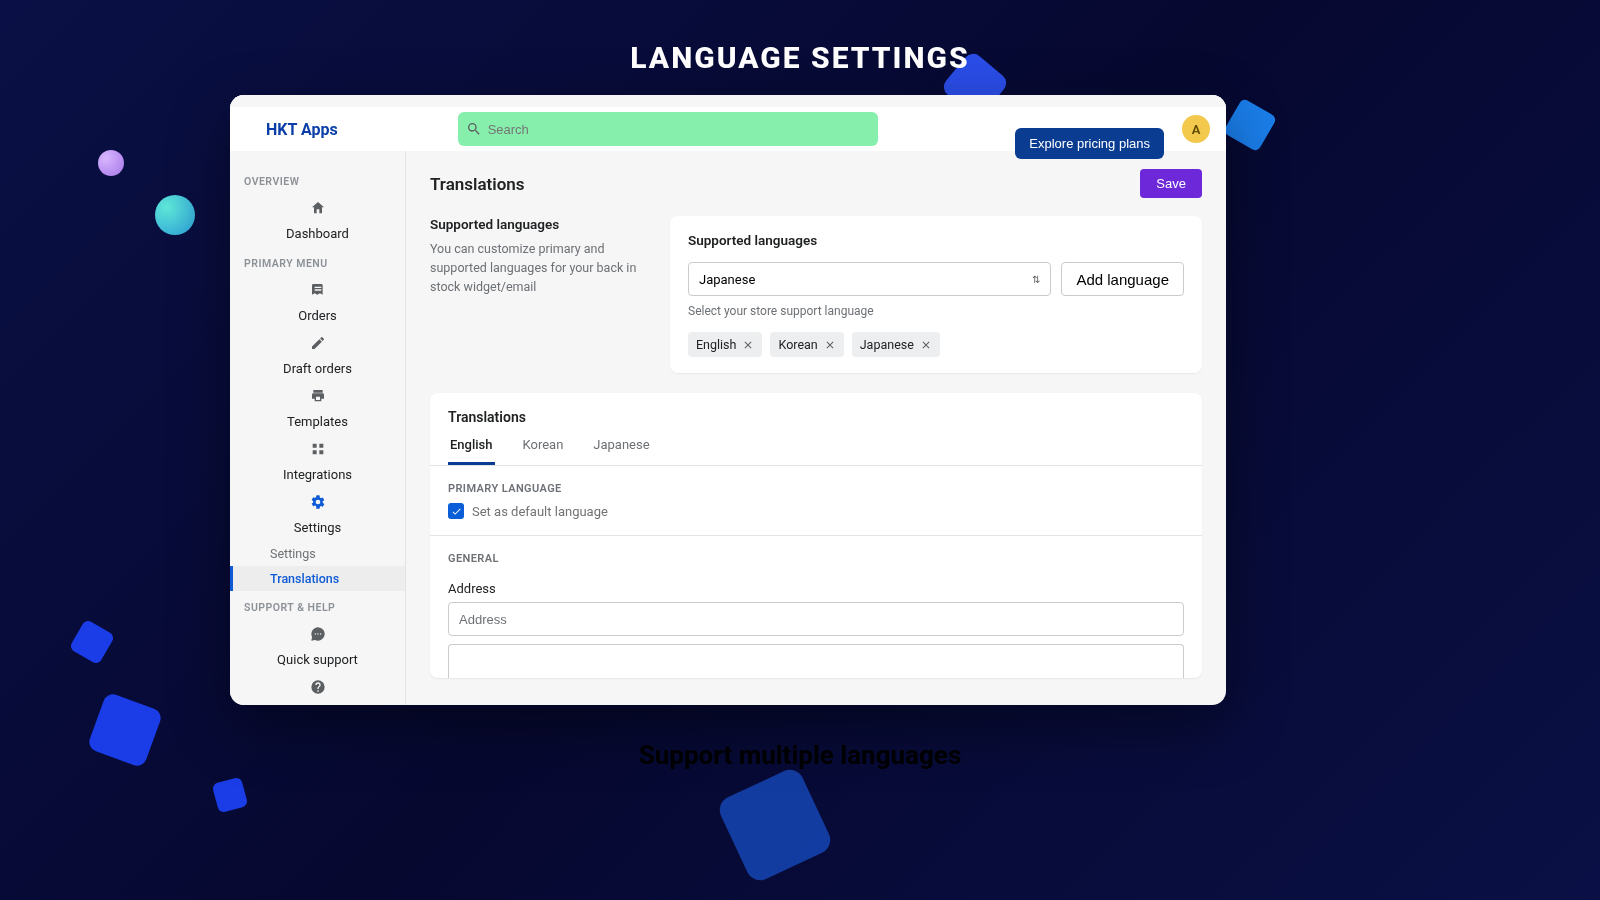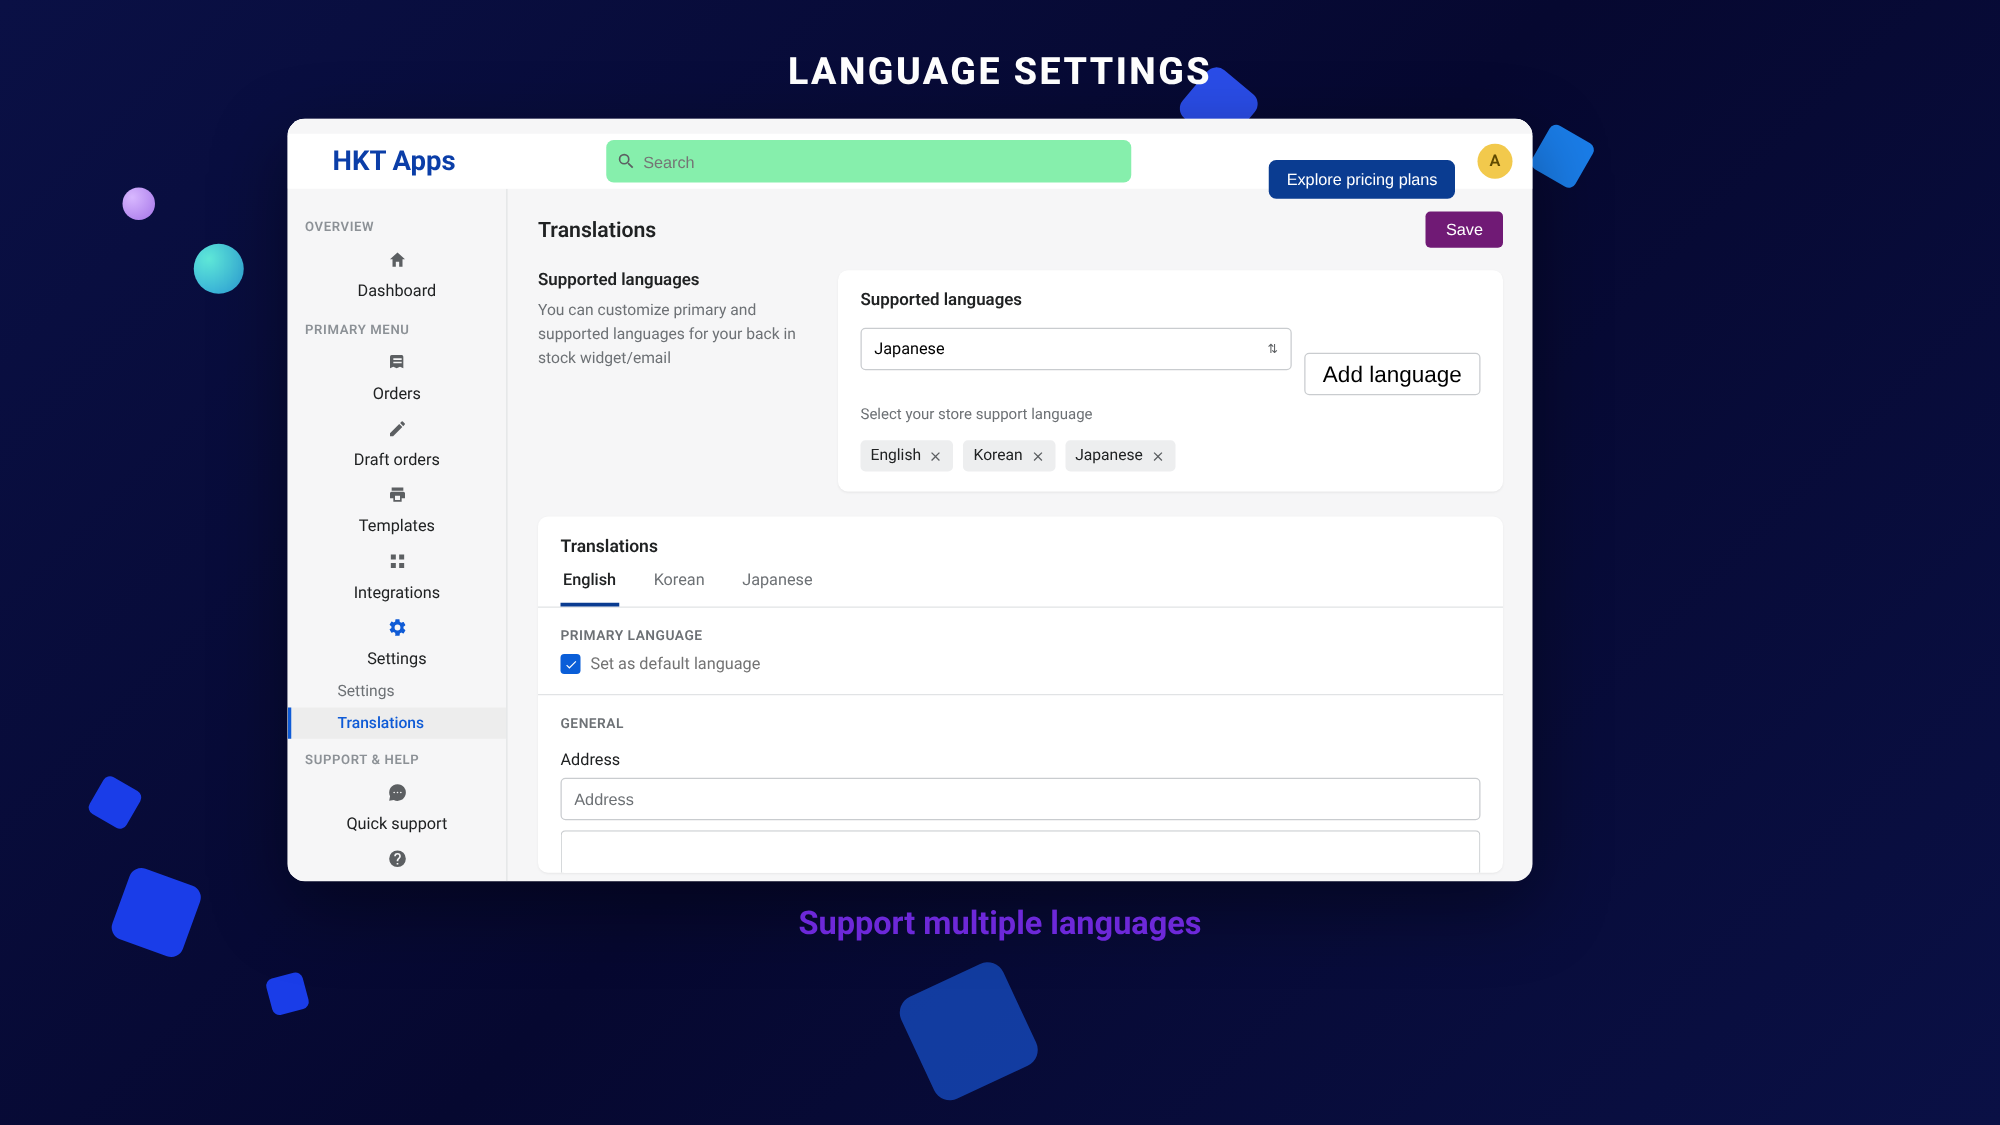--- a/index.html
+++ b/index.html
@@ -20,40 +20,40 @@
 .deco6 { width: 30px; height: 30px; background: #1a3de8; top: 780px; left: 215px; border-radius: 6px; transform: rotate(-15deg); }
 .deco7 { width: 40px; height: 40px; background: #1a7de8; top: 105px; right: 330px; border-radius: 6px; transform: rotate(30deg); }
 .deco8 { width: 90px; height: 90px; background: #1a5de8; top: 780px; right: 780px; border-radius: 14px; transform: rotate(-25deg); opacity: 0.6; }
 
 .page-title {
   position: absolute; top: 40px; left: 0; right: 0;
   text-align: center; color: #fff; font-size: 30px;
   font-weight: 800; letter-spacing: 2px;
 }
 .page-subtitle {
-  position: absolute; top: 724px; left: 0; right: 0;
-  text-align: center; color: #6d28d9; font-size: 26px;
+  position: absolute; top: 740px; left: 0; right: 0;
+  text-align: center; color: #000000; font-size: 26px;
   font-weight: 700;
 }
 .app-window {
   position: absolute; top: 95px; left: 230px;
   width: 996px; height: 610px;
   background: #f6f6f7;
   border-radius: 14px;
   overflow: hidden;
   box-shadow: 0 20px 60px rgba(0,0,0,0.4);
   display: flex; flex-direction: column;
 }
 .topbar {
   height: 56px; background: #fff;
   border-top: 12px solid #f6f6f7;
   display: flex; align-items: center;
   padding: 0 16px;
 }
-.brand { font-size: 22px; font-weight: 700; color: #0b3ea8; margin-left: 20px; }
+.brand { font-size: 16px; font-weight: 700; color: #0b3ea8; margin-left: 20px; }
 .search-wrap {
   margin-left: 120px; flex: 0 0 420px; height: 34px;
   background: #86efac; border-radius: 6px;
   display: flex; align-items: center; padding: 0 8px;
 }
 .search-wrap svg { width: 16px; height: 16px; fill: #5c5f62; margin-right: 6px; }
 .search-wrap input {
   border: none; background: transparent; outline: none;
   font-size: 13px; flex: 1; color: #6d7175;
 }
@@ -95,21 +95,21 @@
   color: #0f5bd6; font-weight: 500;
   border-left: 3px solid #0f5bd6;
   background: #ededed;
 }
 .sub-item.active { padding-left: 37px; }
 
 .main { flex: 1; padding: 18px 24px; overflow: auto; }
 .main-header { display: flex; align-items: center; margin-bottom: 18px; }
 .main-title { font-size: 17px; font-weight: 600; color: #202223; flex: 1; }
 .save-btn {
-  background: #701a75; color: #fff; border: none;
+  background: #6d28d9; color: #fff; border: none;
   padding: 7px 16px; border-radius: 4px; font-size: 13px;
   font-weight: 500; cursor: pointer; margin-left: 16px;
 }
 .section-row { display: flex; gap: 20px; margin-bottom: 20px; align-items: flex-start; }
 .section-left { flex: 0 0 220px; }
 .section-left h3 { font-size: 13.5px; font-weight: 600; color: #202223; margin-bottom: 8px; }
 .section-left p { font-size: 12.5px; color: #6d7175; line-height: 1.5; }
 .card {
   flex: 1; background: #fff; border-radius: 8px;
   padding: 16px 18px; box-shadow: 0 1px 2px rgba(0,0,0,0.06);
@@ -119,21 +119,21 @@
 .select {
   flex: 1; height: 34px; border: 1px solid #c9cccf;
   border-radius: 4px; padding: 0 10px; background: #fff;
   display: flex; align-items: center; font-size: 13px;
   justify-content: space-between; cursor: pointer;
 }
 .select .chev { font-size: 10px; color: #5c5f62; }
 .add-btn {
   height: 34px; padding: 0 14px;
   border: 1px solid #c9cccf; border-radius: 4px;
-  background: #fff; font-size: 18px; cursor: pointer; margin-top: 20px;
+  background: #fff; font-size: 15px; cursor: pointer;
 }
 .helper { font-size: 12px; color: #6d7175; margin-top: 8px; }
 .chips { display: flex; gap: 8px; margin-top: 14px; flex-wrap: wrap; }
 .chip {
   display: flex; align-items: center; gap: 6px;
   background: #edeeef; padding: 5px 8px; border-radius: 4px;
   font-size: 12.5px; color: #202223;
 }
 .chip .x { width:12px; height:12px; fill:#5c5f62; cursor: pointer; }
 

